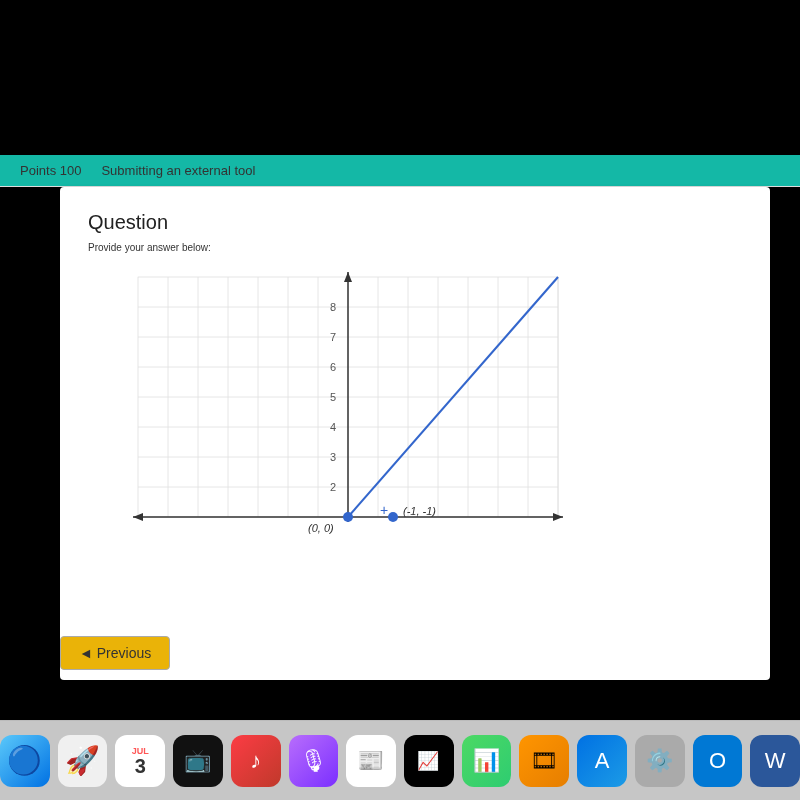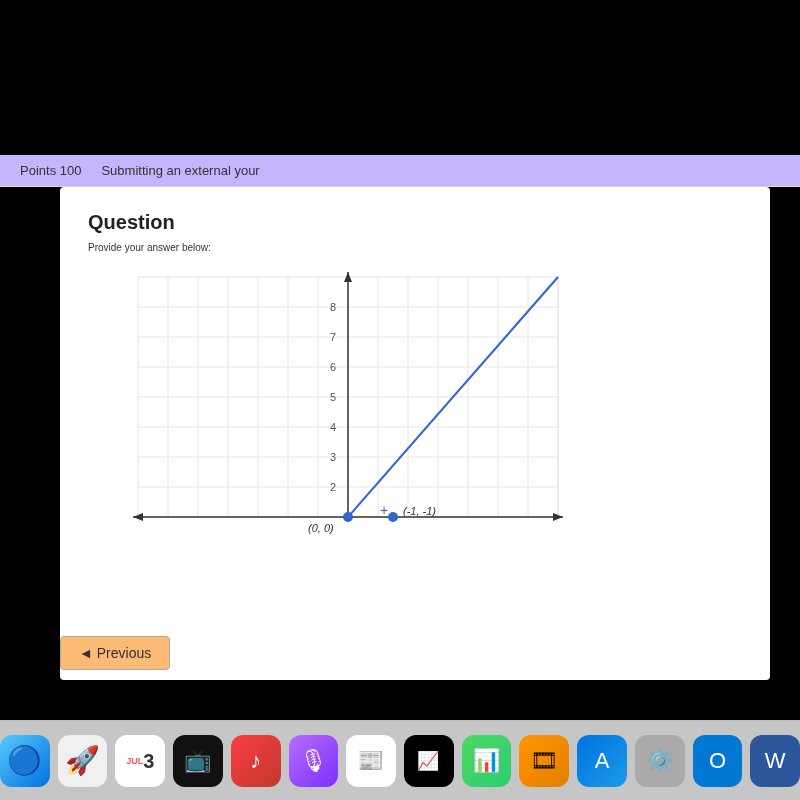--- a/index.html
+++ b/index.html
@@ -11,21 +11,21 @@
       overflow: hidden;
       position: relative;
     }
 
     .top-bar {
       position: absolute;
       top: 155px;
       left: 0;
       right: 0;
       height: 32px;
-      background: #c4b5fd;
+      background: #14b8a6;
       display: flex;
       align-items: center;
       padding: 0 20px;
       gap: 20px;
       font-size: 13px;
       color: #333;
       border-bottom: 1px solid #ddd;
     }
 
     .main-content {
@@ -35,21 +35,21 @@
       right: 30px;
       bottom: 120px;
       background: #fff;
       border-radius: 4px;
       padding: 24px 28px;
       box-shadow: 0 1px 4px rgba(0,0,0,0.15);
     }
 
     .question-title {
       font-size: 20px;
-      font-weight: bold;
+      font-weight: normal;
       color: #222;
       margin-bottom: 8px;
     }
 
     .question-text {
       font-size: 14px;
       color: #333;
       margin-bottom: 18px;
     }
 
@@ -69,21 +69,21 @@
     .graph-svg {
       width: 100%;
       height: 100%;
     }
 
     .prev-button {
       position: absolute;
       bottom: 130px;
       left: 60px;
       padding: 8px 18px;
-      background: #fdba74;
+      background: #eab308;
       border: 1px solid #aaa;
       border-radius: 4px;
       font-size: 14px;
       color: #333;
       cursor: pointer;
       display: flex;
       align-items: center;
       gap: 4px;
     }
 
@@ -107,42 +107,42 @@
       border-radius: 12px;
       display: flex;
       align-items: center;
       justify-content: center;
       font-size: 24px;
       position: relative;
     }
 
     .dock-date {
       display: flex;
-      flex-direction: row;
+      flex-direction: column;
       align-items: center;
       justify-content: center;
       width: 52px;
       height: 52px;
       border-radius: 12px;
       background: #fff;
       font-size: 10px;
       color: #333;
     }
 
     .dock-date .month { font-size: 9px; color: #f55; text-transform: uppercase; font-weight: bold; }
     .dock-date .day { font-size: 20px; font-weight: bold; color: #333; line-height: 1; }
   </style>
 </head>
 <body>
 
 <div style="position:absolute;top:0;left:0;right:0;height:155px;background:#000;"></div>
 
 <div class="top-bar">
   <span>Points 100</span>
-  <span>Submitting an external your</span>
+  <span>Submitting an external tool</span>
 </div>
 
 <div class="main-content">
   <div class="question-title">Question</div>
   <div class="provide-text">Provide your answer below:</div>
 
   <div class="graph-container">
     <svg class="graph-svg" viewBox="0 0 480 280" xmlns="http://www.w3.org/2000/svg">
 
       <rect x="40" y="10" width="420" height="240" fill="white" stroke="#ccc" stroke-width="0.5"></rect>

